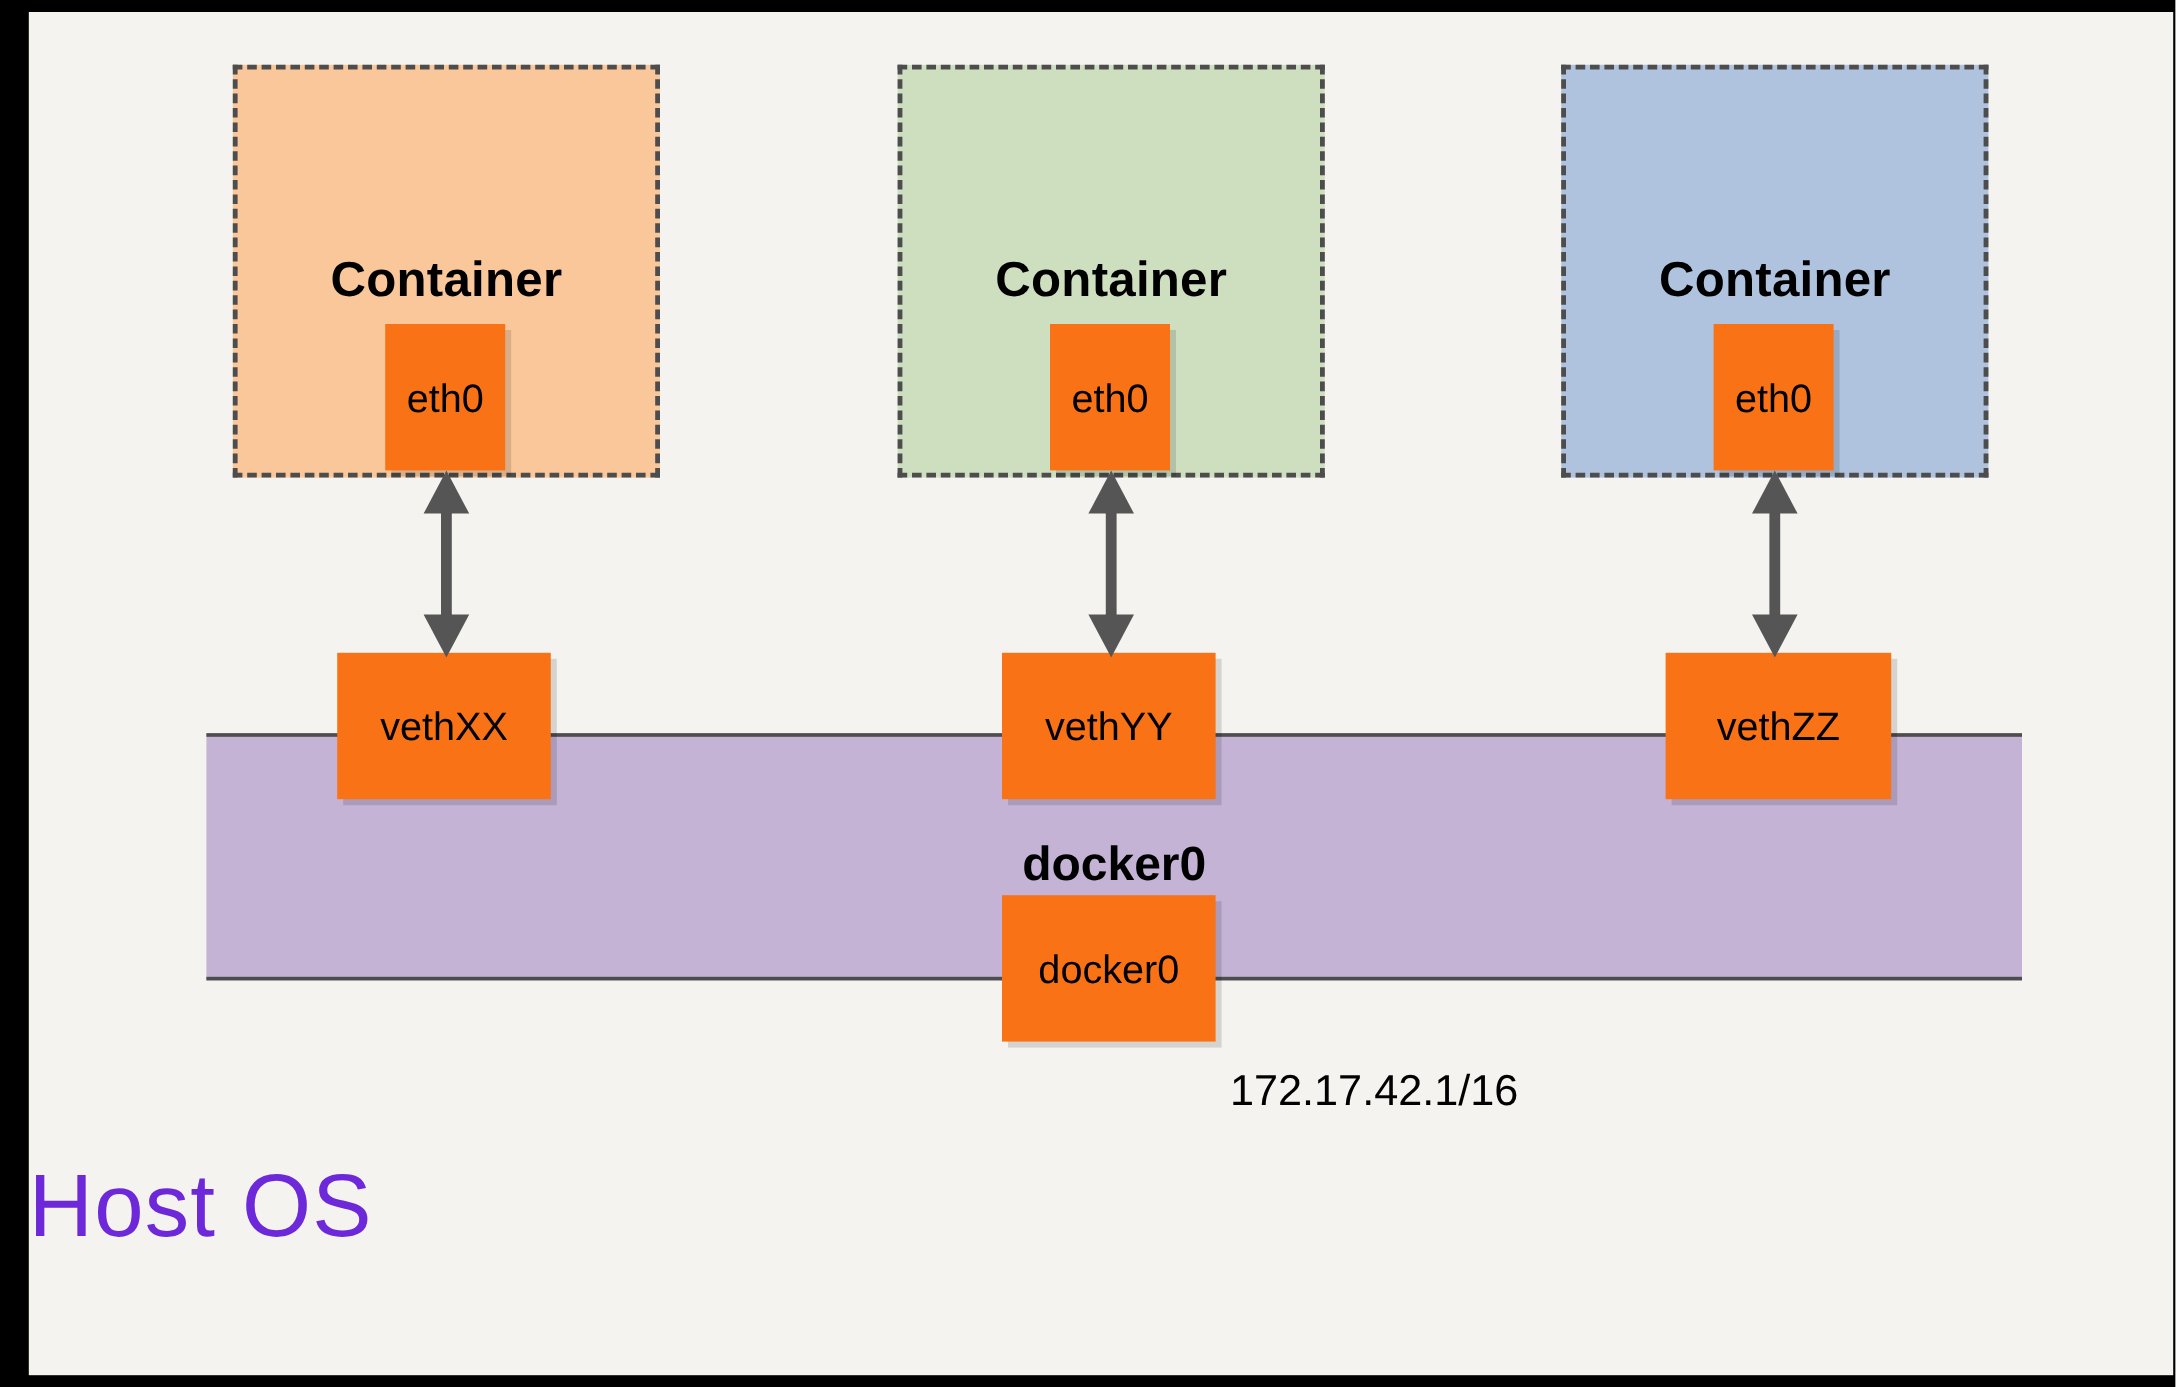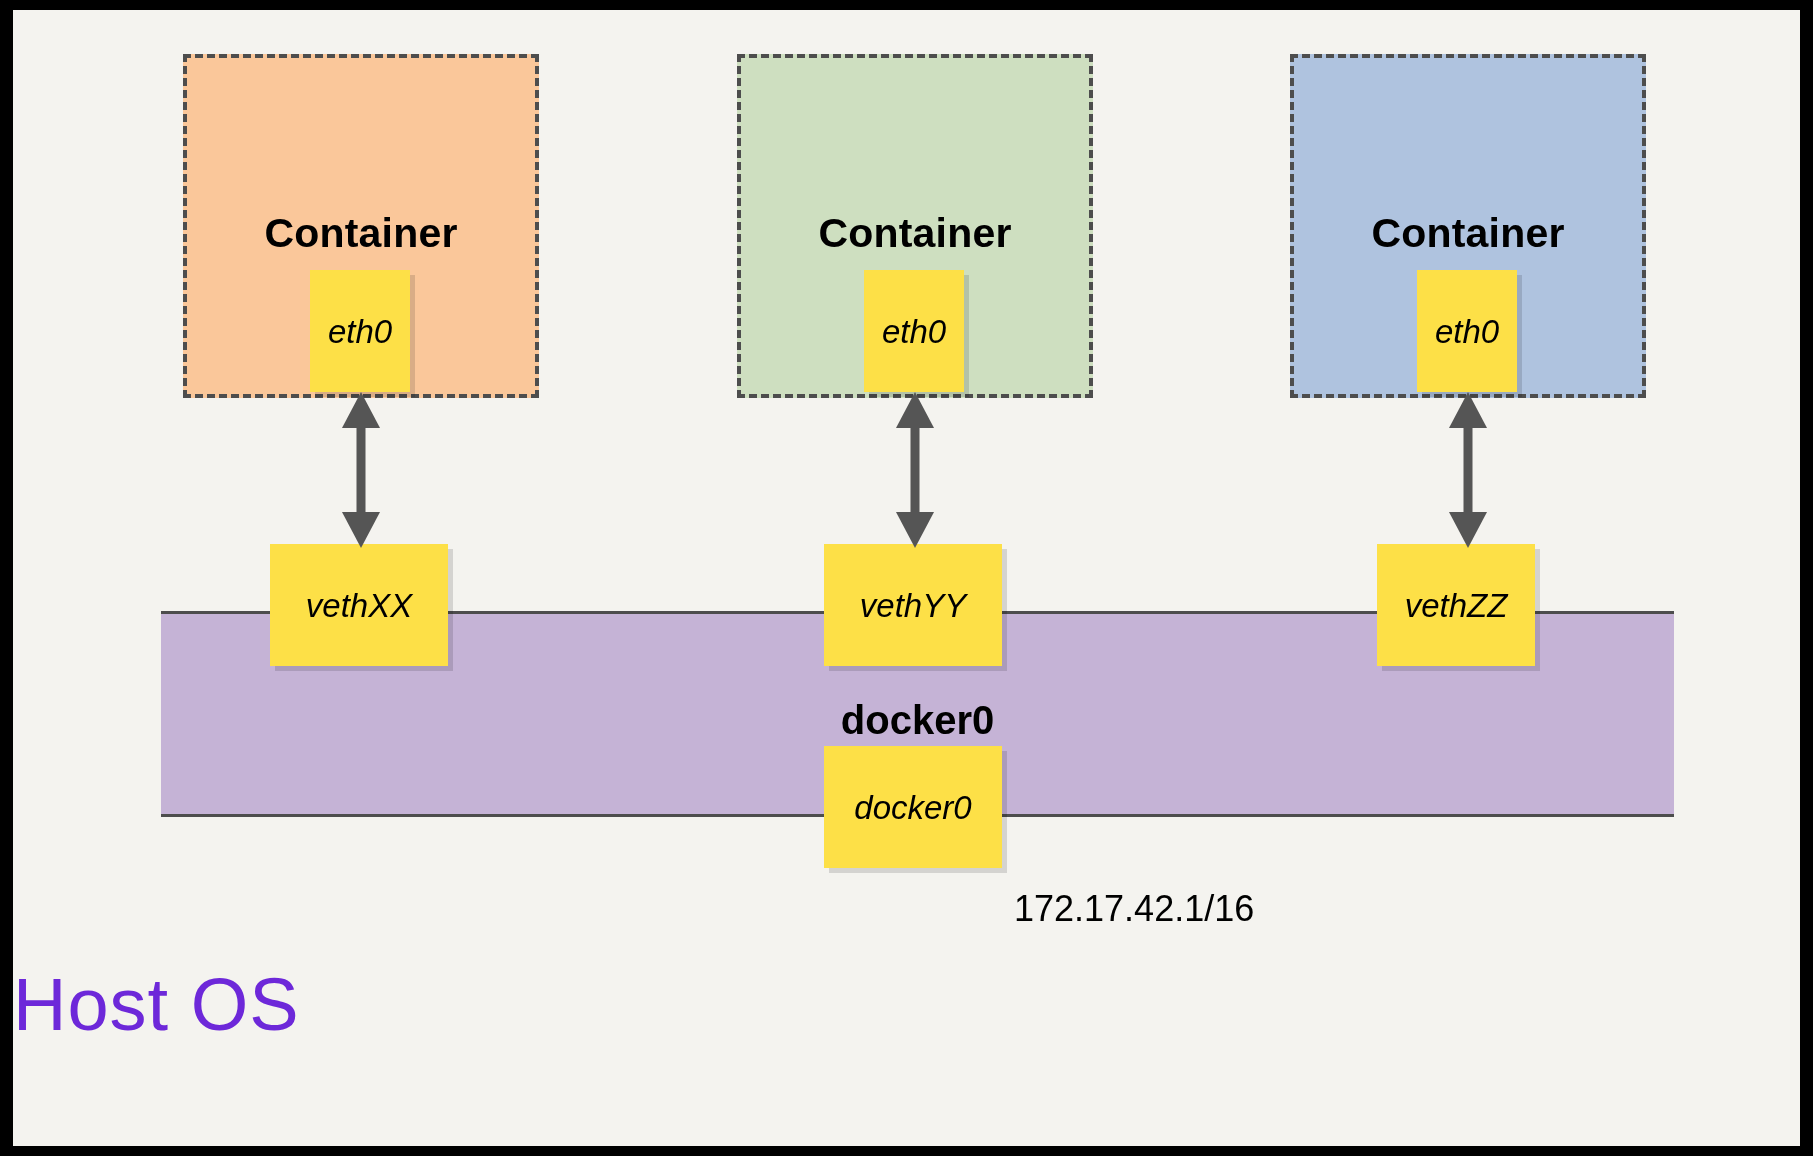--- a/index.html
+++ b/index.html
@@ -16,21 +16,21 @@
     position: relative;
     width: 1813px;
     height: 1156px;
     background: #000000;
     box-sizing: border-box;
     overflow: hidden;
   }
 
   #host-canvas {
     position: absolute;
-    left: 13px;
+    left: 24px;
     top: 10px;
     width: 1787px;
     height: 1136px;
     background: #f4f3ef;
     box-sizing: border-box;
   }
 
   
   .container-box {
     position: absolute;
@@ -44,27 +44,26 @@
     text-align: center;
     font-size: 41px;
     font-weight: bold;
     color: #000000;
     letter-spacing: 0.2px;
   }
 
   
   .note-box {
     position: absolute;
-    background: #fde047;
+    background: #f97316;
     box-shadow: 5px 5px 0 0 rgba(0,0,0,0.13);
     display: flex;
     align-items: center;
     justify-content: center;
     box-sizing: border-box;
-    font-style: italic;
   }
   .note-label {
     font-size: 33px;
     color: #000000;
     line-height: 1;
     white-space: nowrap;
   }
 
   
   #docker0-bar {
@@ -140,21 +139,21 @@
     </div>
 
     <div class="note-box" style="left:811px; top:534px; width:178px; height:122px;">
       <span class="note-label">vethYY</span>
     </div>
 
     <div class="note-box" style="left:257px; top:534px; width:178px; height:122px;">
       <span class="note-label">vethXX</span>
     </div>
 
-    <div class="note-box" style="left:1364px; top:534px; width:158px; height:122px;">
+    <div class="note-box" style="left:1364px; top:534px; width:188px; height:122px;">
       <span class="note-label">vethZZ</span>
     </div>
 
     <div class="note-box" style="left:811px; top:736px; width:178px; height:122px;">
       <span class="note-label">docker0</span>
     </div>
 
     <div id="ip-label" style="left:1001px; top:838px;margin-top:40px;">172.17.42.1/16</div>
 
     <div id="host-os-label" style="top:952px;">Host OS</div>

